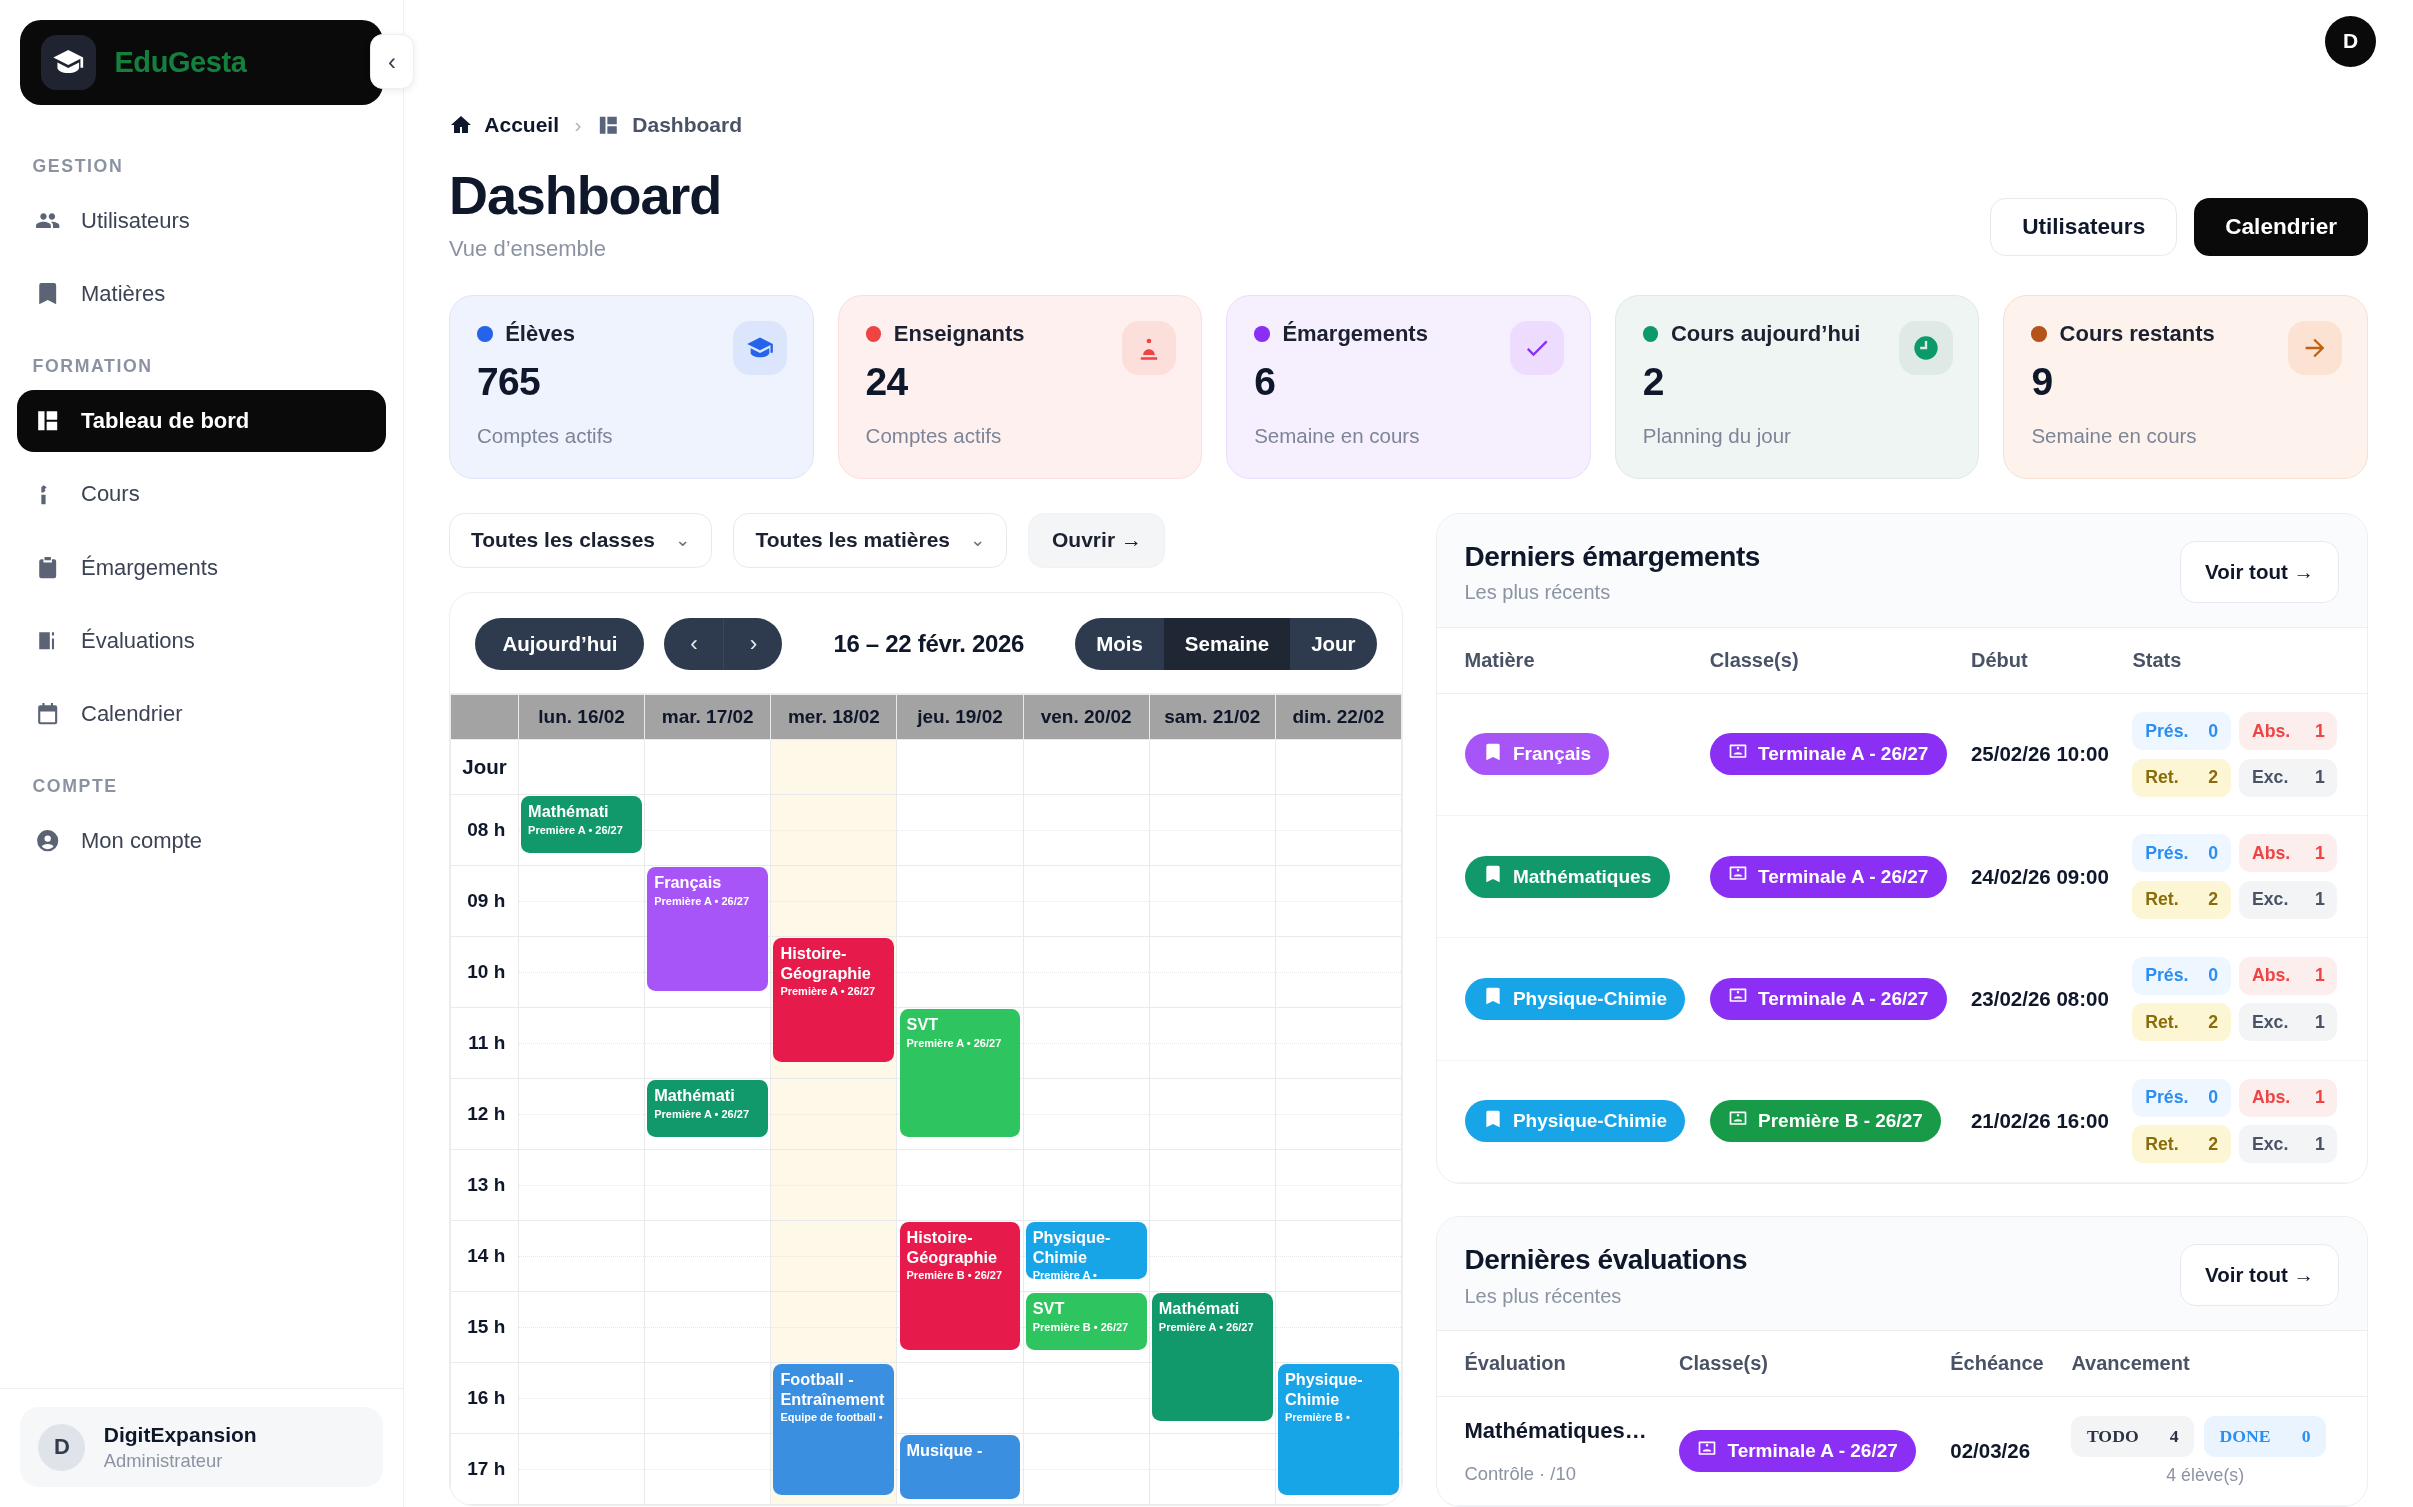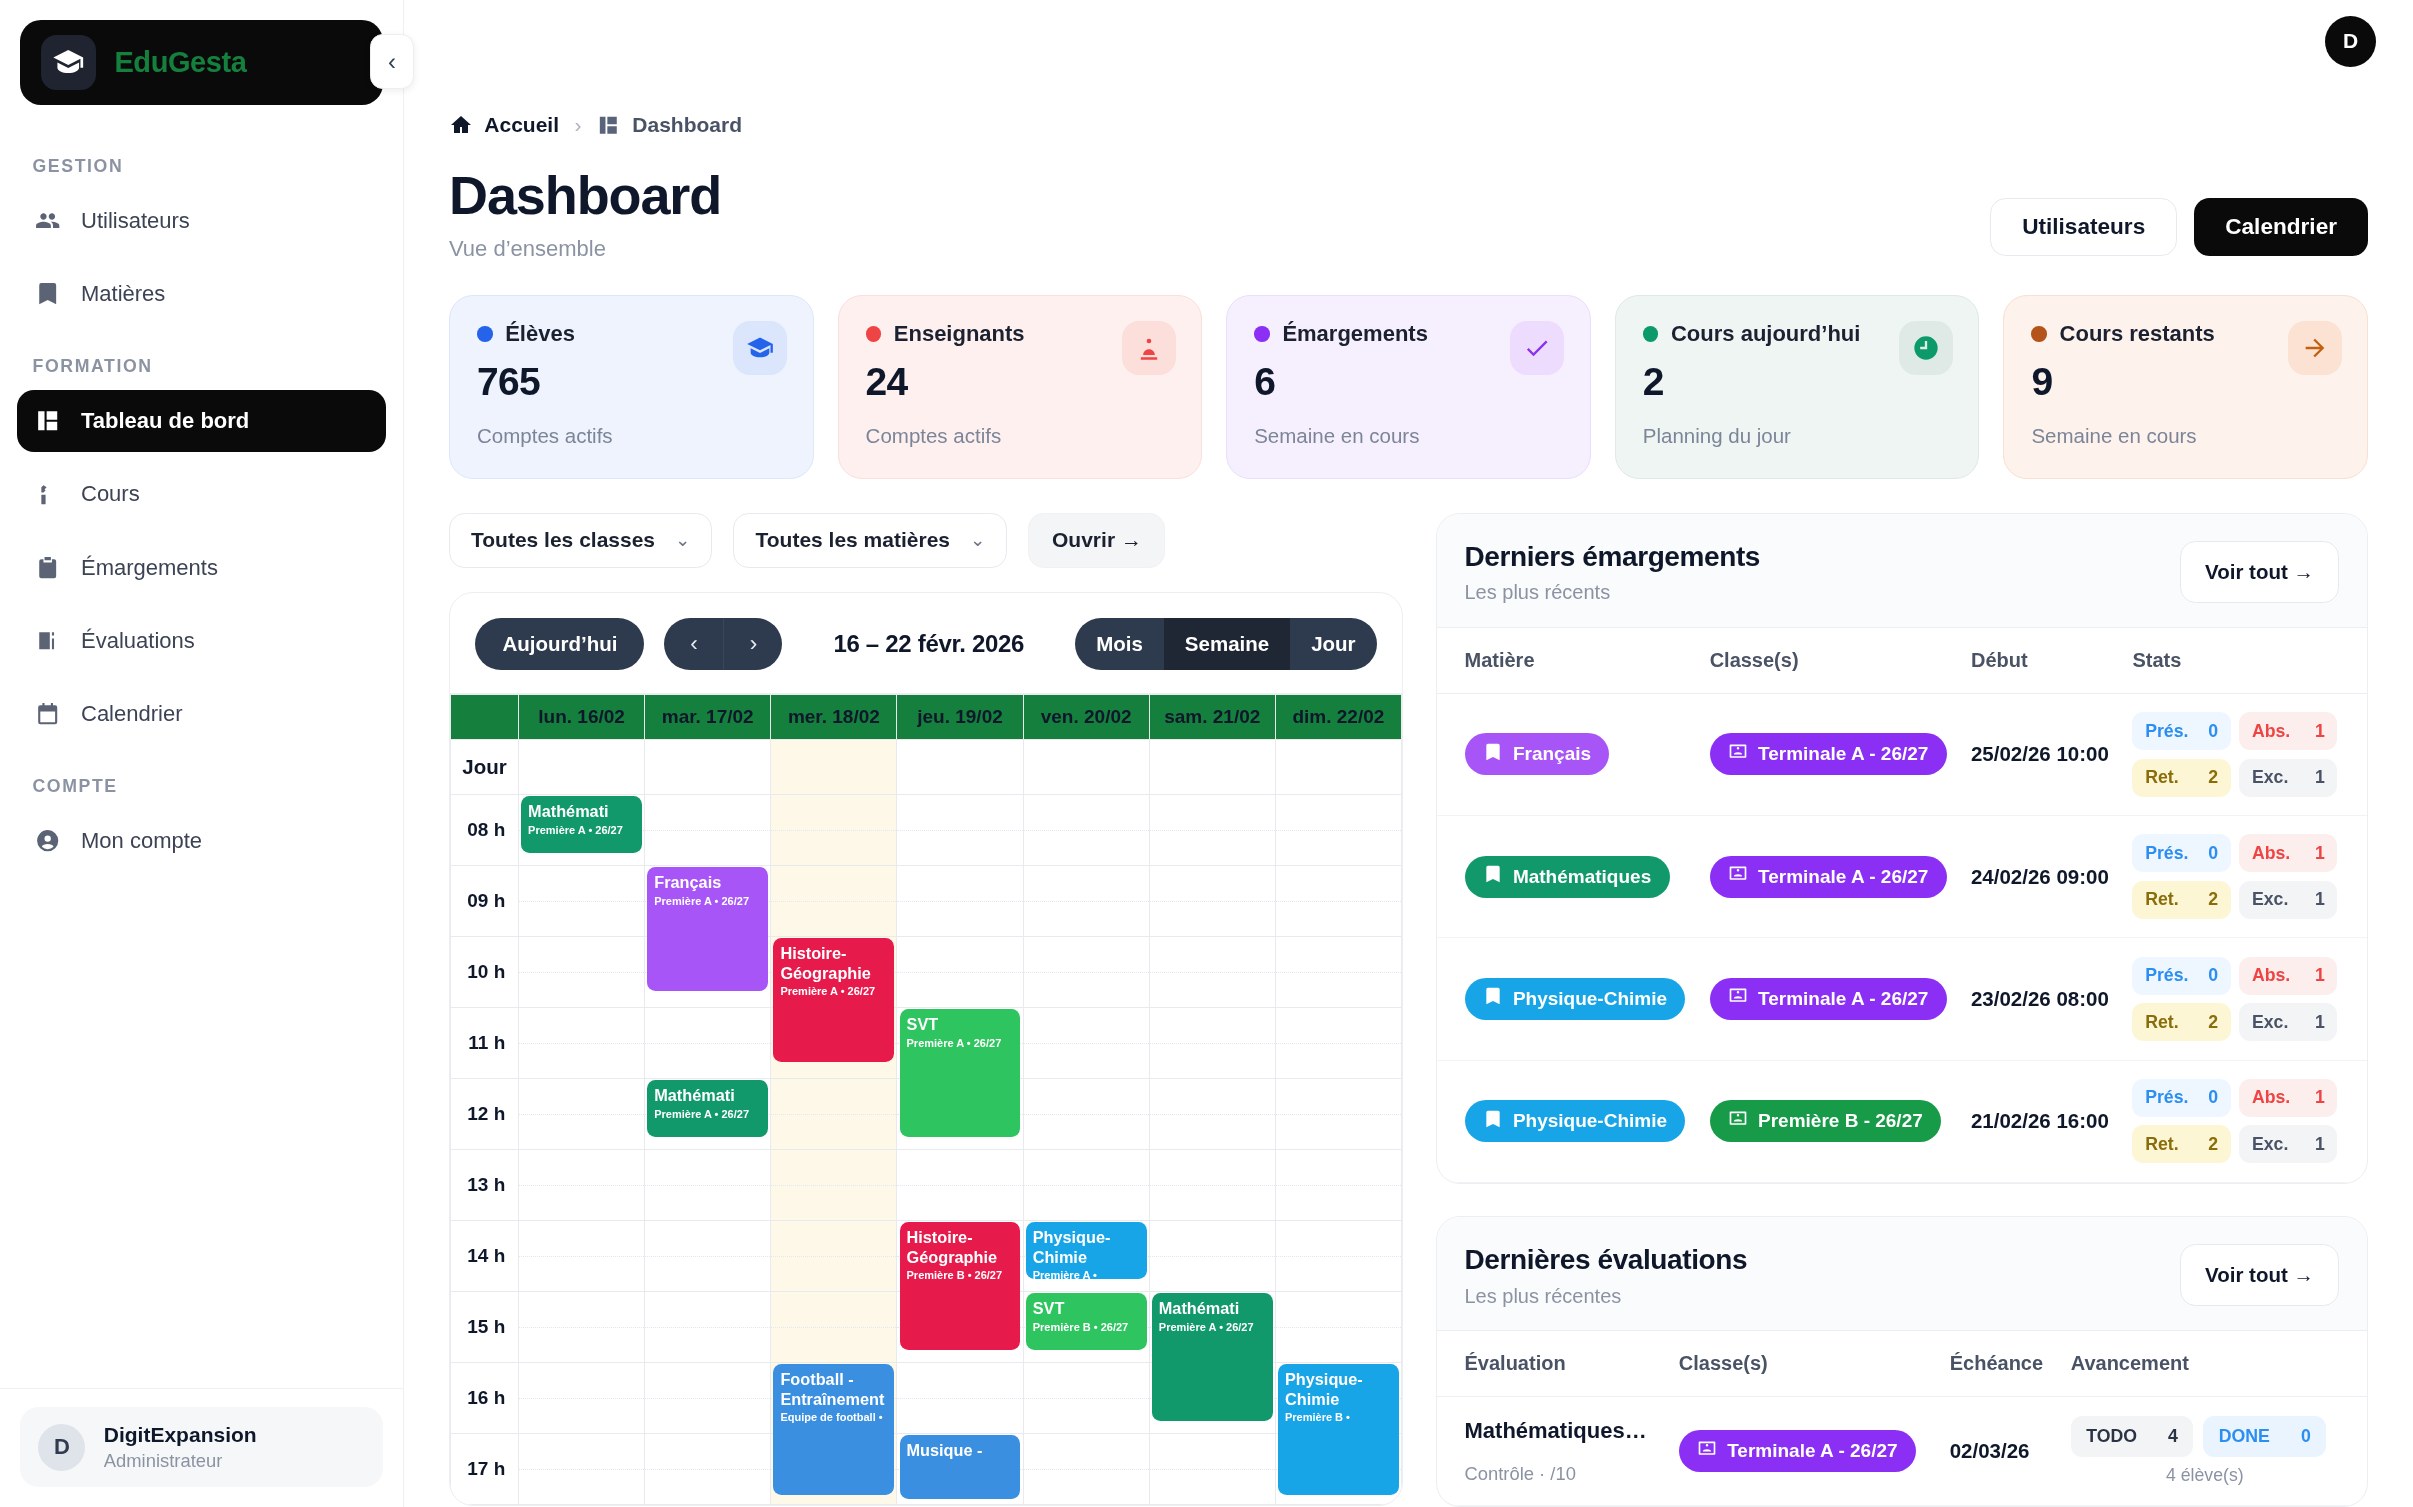--- a/index.html
+++ b/index.html
@@ -164,21 +164,21 @@
   }
   .segmented div.sel { background: #1f2735; }
 
   
   .cal-wrap { border-top: 1.4px solid #eceef2; }
   .cal-grid { width: 100%; border-collapse: collapse; table-layout: fixed; }
   .cal-grid th, .cal-grid td { border: 0.7px solid #e8eaee; }
   .cal-grid th.time-col, .cal-grid td.time-col { width: 68px; }
   .cal-grid th {
     height: 45px; font-size: 19px; font-weight: 800; color: #0f172a;
-    background: #15803d;
+    background: #a3a3a3;
     margin-top: 34px;
   }
   .cal-grid td.time-col {
     font-size: 19px; font-weight: 800; color: #0f172a; text-align: right;
     padding-right: 12.7px; vertical-align: middle;
   }
   .row-allday td { height: 55px; }
   .row-allday td.time-col { font-size: 20.5px; font-weight: 600; text-align: left; padding-left: 11.3px; }
   .hour-row td { height: 71px; position: relative; }
   .today-col { background: #fdf8e7; }
@@ -227,21 +227,21 @@
   .st.pres { background: #eef6ff; color: #2b8ef0; }
   .st.abs  { background: #fdeeee; color: #ef4444; }
   .st.ret  { background: #fdf6d4; color: #8a6d0b; }
   .st.exc  { background: #f2f4f6; color: #4a5365; }
 
   .ev-name { font-size: 22px; font-weight: 800; color: #0f172a; }
   .ev-meta { font-size: 18.4px; color: #8b93a3; margin-top: 19px; font-weight:400; }
   .prog-grid { display: flex; gap: 10px; }
   .prog {
     display: flex; align-items: center; gap: 31px;
-    border-radius: 11.3px; padding: 10px 15.5px; font-size: 17.7px; font-weight: 800;
+    border-radius: 11.3px; padding: 10px 15.5px; font-size: 17.7px; font-weight: 800; font-family: Liberation Serif, serif;
   }
   .prog.todo { background: #f2f4f6; color: #2b3444; }
   .prog.done { background: #e9f4ff; color: #2b8ef0; }
   .prog-note { font-size: 17.7px; color: #8b93a3; margin-top: 8.5px; text-align:center; }
 </style>
 </head>
 <body>
 
 <div class="app">
 

